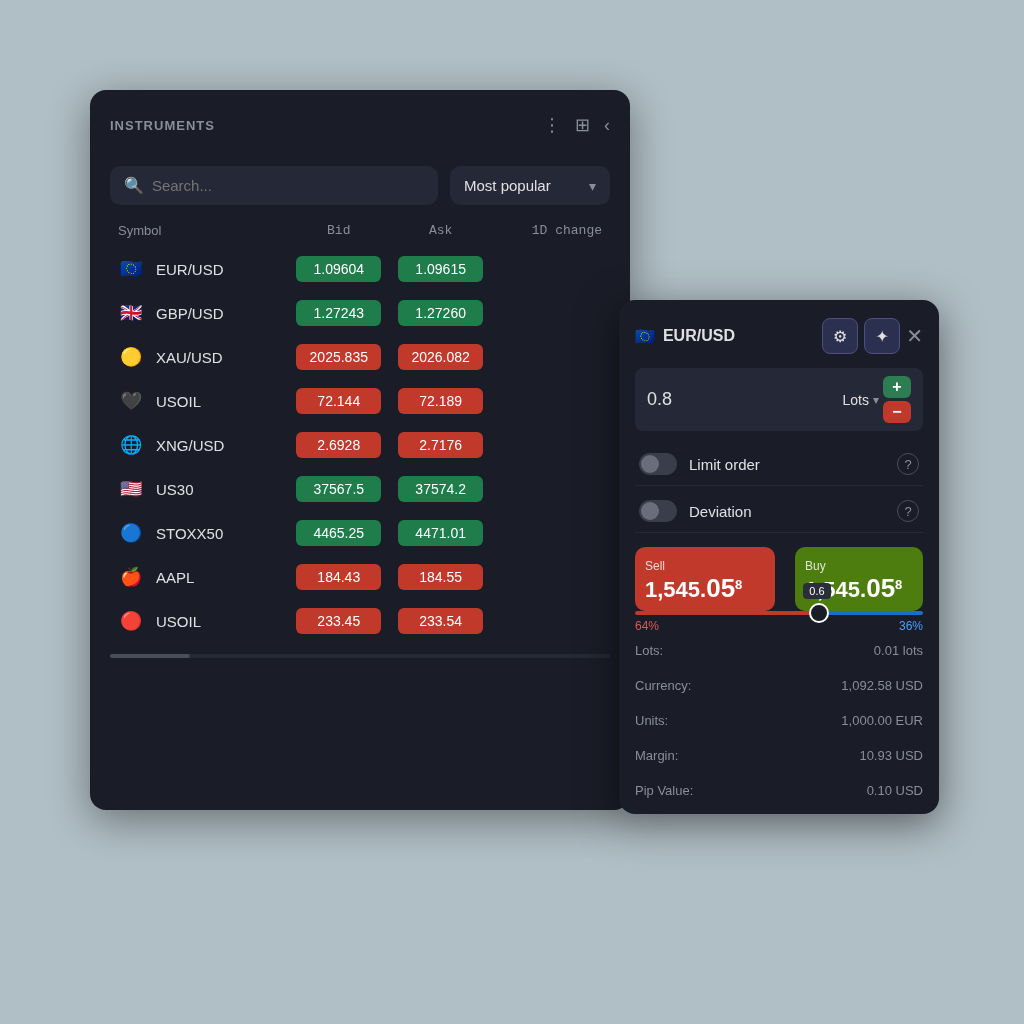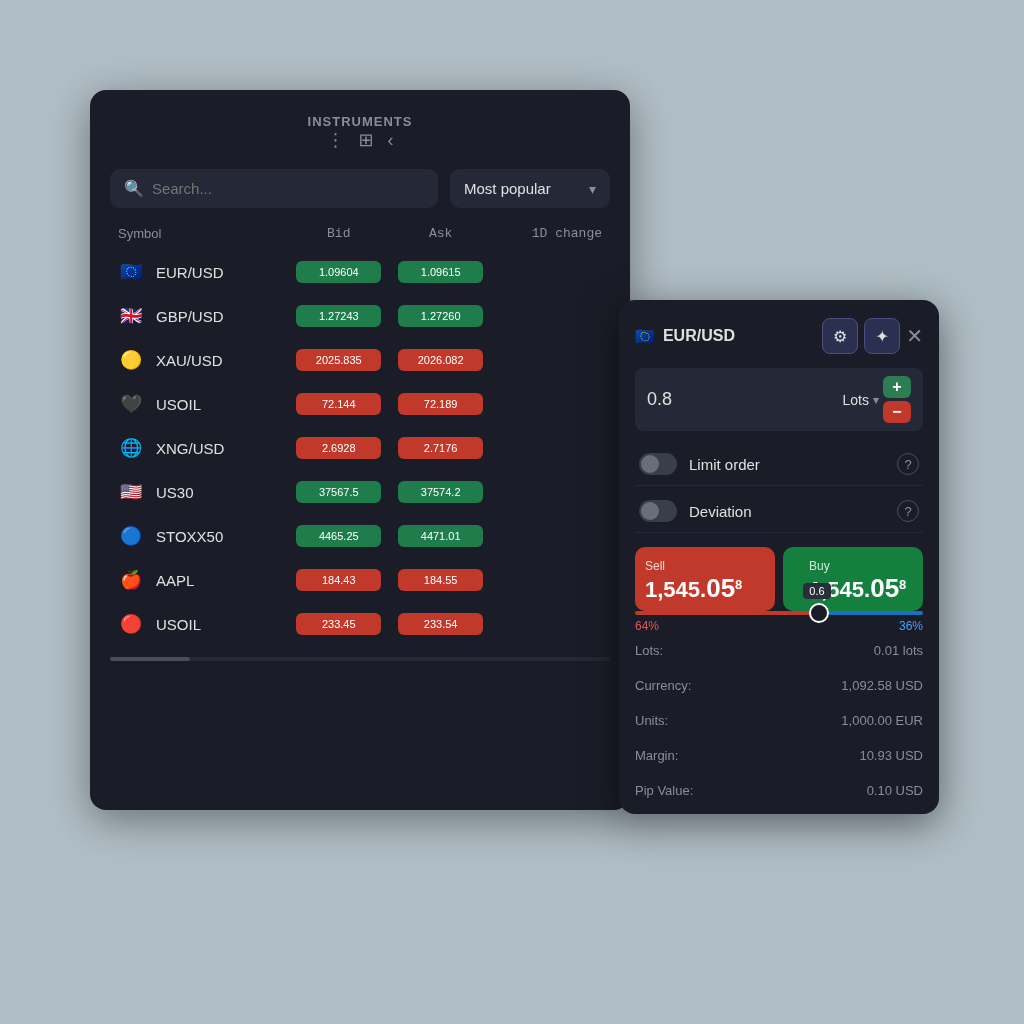--- a/index.html
+++ b/index.html
@@ -21,22 +21,21 @@
       min-height: 720px;
       position: absolute;
       left: 90px;
       top: 90px;
       box-shadow: 0 10px 40px rgba(0,0,0,0.4);
     }
     .panel-header {
       display: flex;
       align-items: center;
       justify-content: space-between;
-      margin-bottom: 18px;
-      flex-direction: column;
+      margin-bottom: 30px;
     }
     .panel-title {
       color: #8a8d9a;
       font-size: 13px;
       font-weight: 600;
       letter-spacing: 1px;
     }
     .header-icons {
       display: flex;
       gap: 14px;
@@ -131,21 +130,21 @@
       justify-content: center;
       font-size: 18px;
     }
     .price-cell {
       text-align: center;
     }
     .price-badge {
       display: inline-block;
       padding: 5px 10px;
       border-radius: 6px;
-      font-size: 11px;
+      font-size: 14px;
       font-weight: 500;
       min-width: 85px;
       text-align: center;
     }
     .price-green { background: #1e7d4b; color: #fff; }
     .price-red { background: #c0392b; color: #fff; }
     .change-cell {
       text-align: right;
       color: #8a8d9a;
       font-size: 13px;
@@ -310,25 +309,26 @@
       margin: 14px 0 0 0;
     }
     .sell-btn {
       background: #c0392b;
       border-radius: 10px;
       padding: 12px 10px 10px 10px;
       cursor: pointer;
       position: relative;
     }
     .buy-btn {
-      background: #15803d;
+      background: #4d7c0f;
       border-radius: 10px;
-      padding: 12px 10px 10px 26px;
+      padding: 12px 10px 10px 10px;
       cursor: pointer;
       position: relative;
+      margin-left: 12px;
     }
     .btn-label {
       color: rgba(255,255,255,0.8);
       font-size: 12px;
       display: block;
       margin-bottom: 2px;
     }
     .btn-price {
       color: #fff;
       font-size: 22px;

